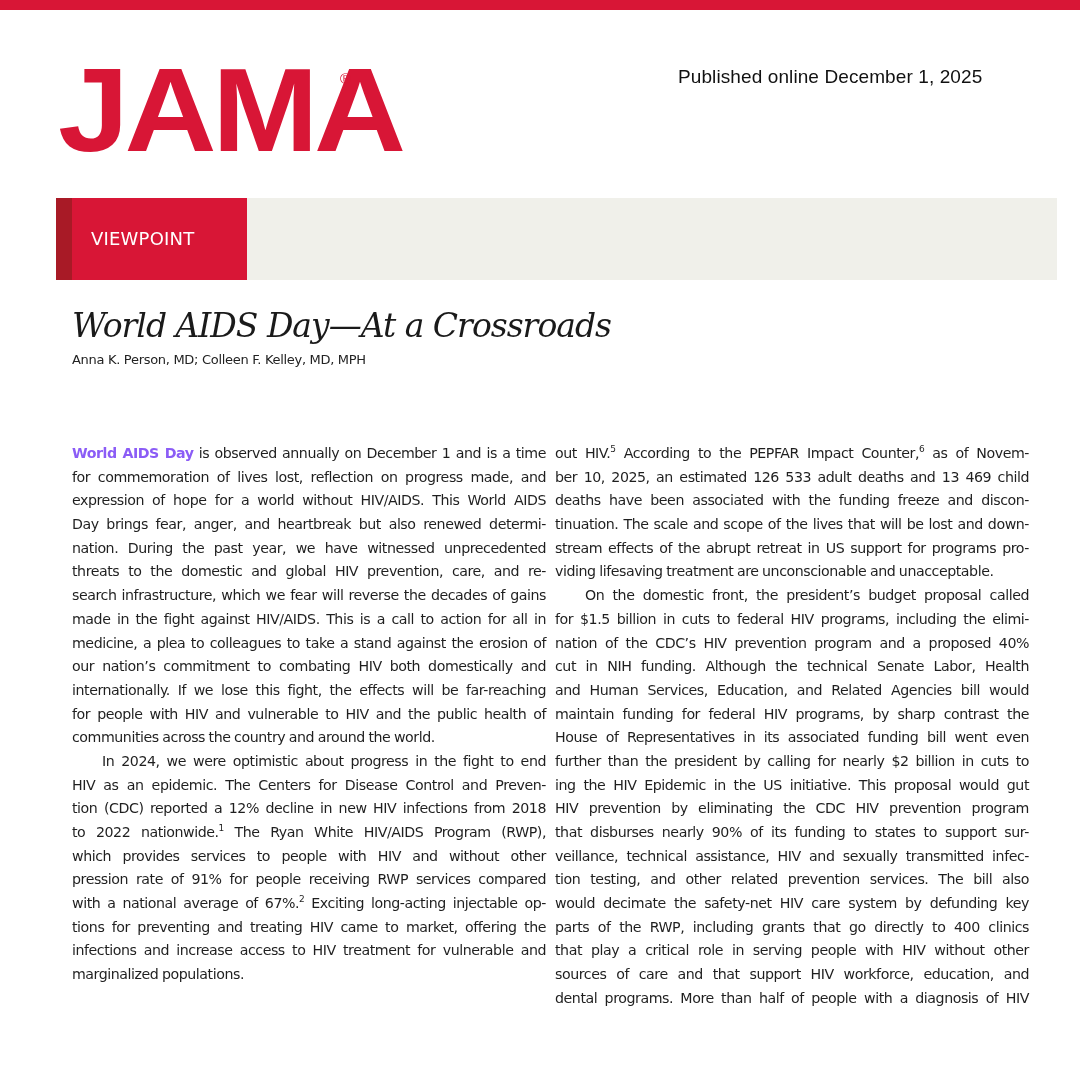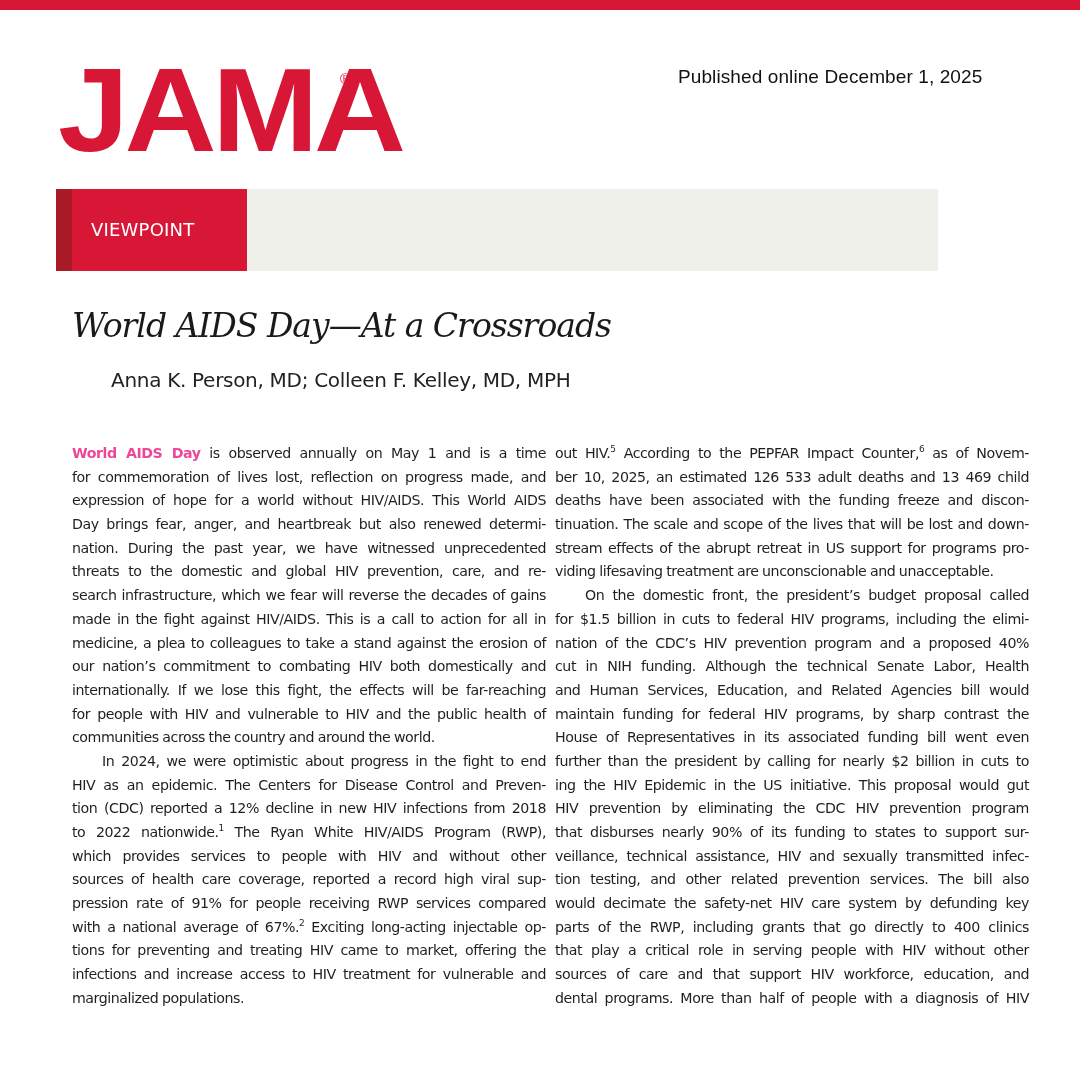--- a/index.html
+++ b/index.html
@@ -49,22 +49,22 @@
       top: 66px;
       font-size: 19px;
       font-family: "Liberation Sans", sans-serif;
       color: #111;
       letter-spacing: 0.1px;
       text-align: center;
     }
     .banner {
       position: absolute;
       left: 56px;
-      top: 189px;
-      width: 882px;
+      top: 198px;
+      width: 1001px;
       height: 82px;
       background: #f0f0ea;
     }
     .banner-tag {
       position: absolute;
       left: 0; top: 0;
       width: 191px;
       height: 82px;
       background: #d81636;
     }
@@ -90,26 +90,25 @@
       top: 306px;
       font-family: "DejaVu Serif", serif;
       font-size: 33px;
       color: #1a1a1a;
       letter-spacing: -1px;
       white-space: nowrap;
     }
     .authors {
       position: absolute;
       left: 72px;
-      top: 368px;
+      top: 352px;
       font-family: "DejaVu Sans", sans-serif;
-      font-size: 20px;
+      font-size: 13px;
       color: #222;
       letter-spacing: -0.3px;
-      margin-left: 39px;
     }
     .column {
       position: absolute;
       top: 442px;
       width: 474px;
       font-family: "DejaVu Sans", sans-serif;
       font-size: 14.2px;
       line-height: 23.7px;
       color: #1f1f1f;
       letter-spacing: -0.45px;
@@ -123,21 +122,21 @@
       text-align: justify;
       text-align-last: justify;
       height: 23.7px;
       overflow: visible;
     }
     .line.last {
       text-align-last: left;
     }
     .indent { padding-left: 30px; }
     .lead {
-      color: #ec4899;
+      color: #8b5cf6;
       font-weight: bold;
     }
     sup {
       font-size: 9px;
       line-height: 0;
       vertical-align: 6px;
     }
   </style>
 </head>
 <body>
@@ -154,39 +153,38 @@
     <div class="banner-tag-edge"></div>
     <div class="banner-label">VIEWPOINT</div>
   </div>
 </div>
 
 <h1 class="article-title" style="margin:0;font-weight:normal;font-style:italic;">World AIDS Day—At a Crossroads</h1>
 
 <div class="authors">Anna K. Person, MD; Colleen F. Kelley, MD, MPH</div>
 
 <div class="column col-left">
-  <span class="line"><span class="lead">World AIDS Day</span><span> is observed annually on May 1 and is a time</span></span>
+  <span class="line"><span class="lead">World AIDS Day</span><span> is observed annually on December 1 and is a time</span></span>
   <span class="line">for commemoration of lives lost, reflection on progress made, and</span>
   <span class="line">expression of hope for a world without HIV/AIDS. This World AIDS</span>
   <span class="line">Day brings fear, anger, and heartbreak but also renewed determi-</span>
   <span class="line">nation. During the past year, we have witnessed unprecedented</span>
   <span class="line">threats to the domestic and global HIV prevention, care, and re-</span>
   <span class="line">search infrastructure, which we fear will reverse the decades of gains</span>
   <span class="line">made in the fight against HIV/AIDS. This is a call to action for all in</span>
   <span class="line">medicine, a plea to colleagues to take a stand against the erosion of</span>
   <span class="line">our nation’s commitment to combating HIV both domestically and</span>
   <span class="line">internationally. If we lose this fight, the effects will be far-reaching</span>
   <span class="line">for people with HIV and vulnerable to HIV and the public health of</span>
   <span class="line last">communities across the country and around the world.</span>
   <span class="line indent">In 2024, we were optimistic about progress in the fight to end</span>
   <span class="line">HIV as an epidemic. The Centers for Disease Control and Preven-</span>
   <span class="line">tion (CDC) reported a 12% decline in new HIV infections from 2018</span>
   <span class="line"><span>to 2022 nationwide.</span><sup>1</sup><span> The Ryan White HIV/AIDS Program (RWP),</span></span>
   <span class="line">which provides services to people with HIV and without other</span>
-  <span class="line">sources of health care coverage, reported a record high viral sup-</span>
   <span class="line">pression rate of 91% for people receiving RWP services compared</span>
   <span class="line"><span>with a national average of 67%.</span><sup>2</sup><span> Exciting long-acting injectable op-</span></span>
   <span class="line">tions for preventing and treating HIV came to market, offering the</span>
   <span class="line">infections and increase access to HIV treatment for vulnerable and</span>
   <span class="line last">marginalized populations.</span>
 </div>
 
 <div class="column col-right">
   <span class="line"><span>out HIV.</span><sup>5</sup><span> According to the PEPFAR Impact Counter,</span><sup>6</sup><span> as of Novem-</span></span>
   <span class="line">ber 10, 2025, an estimated 126 533 adult deaths and 13 469 child</span>

